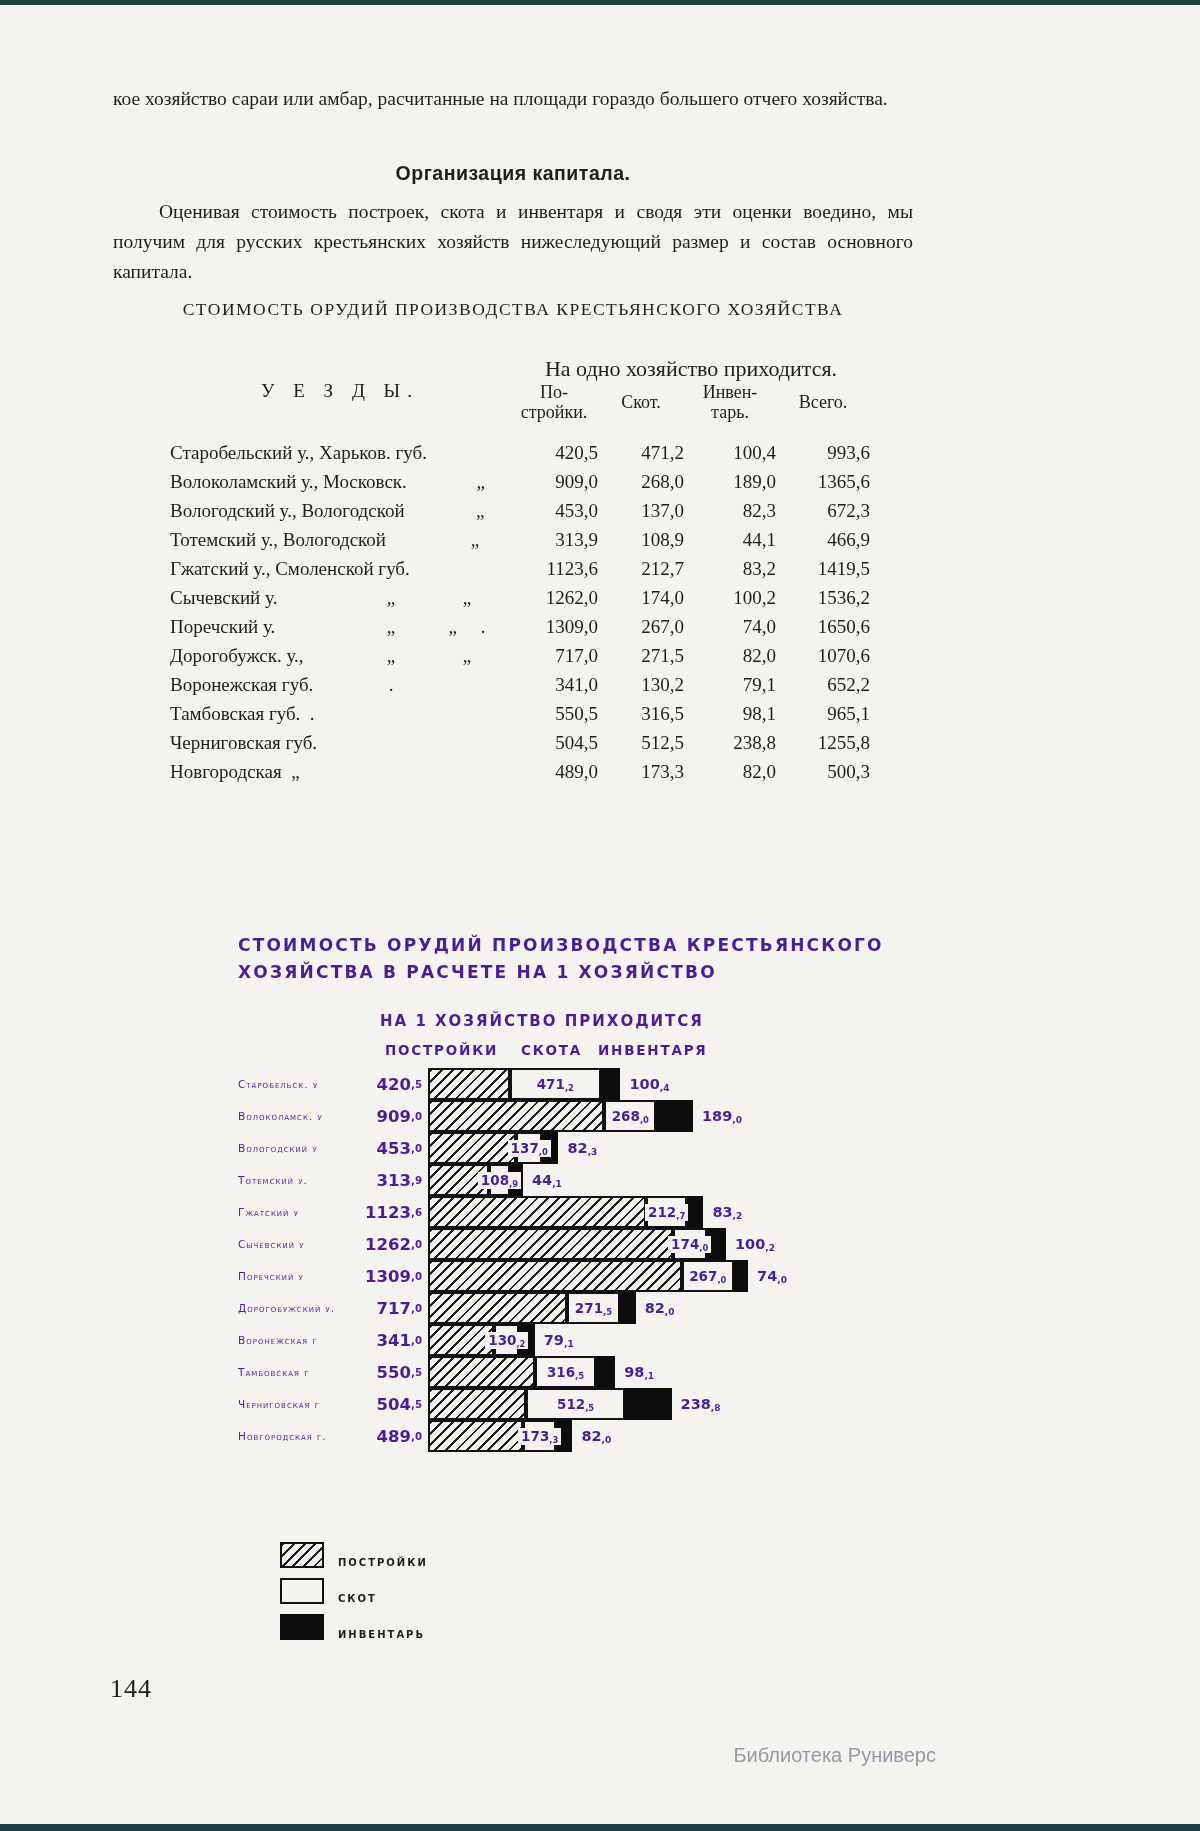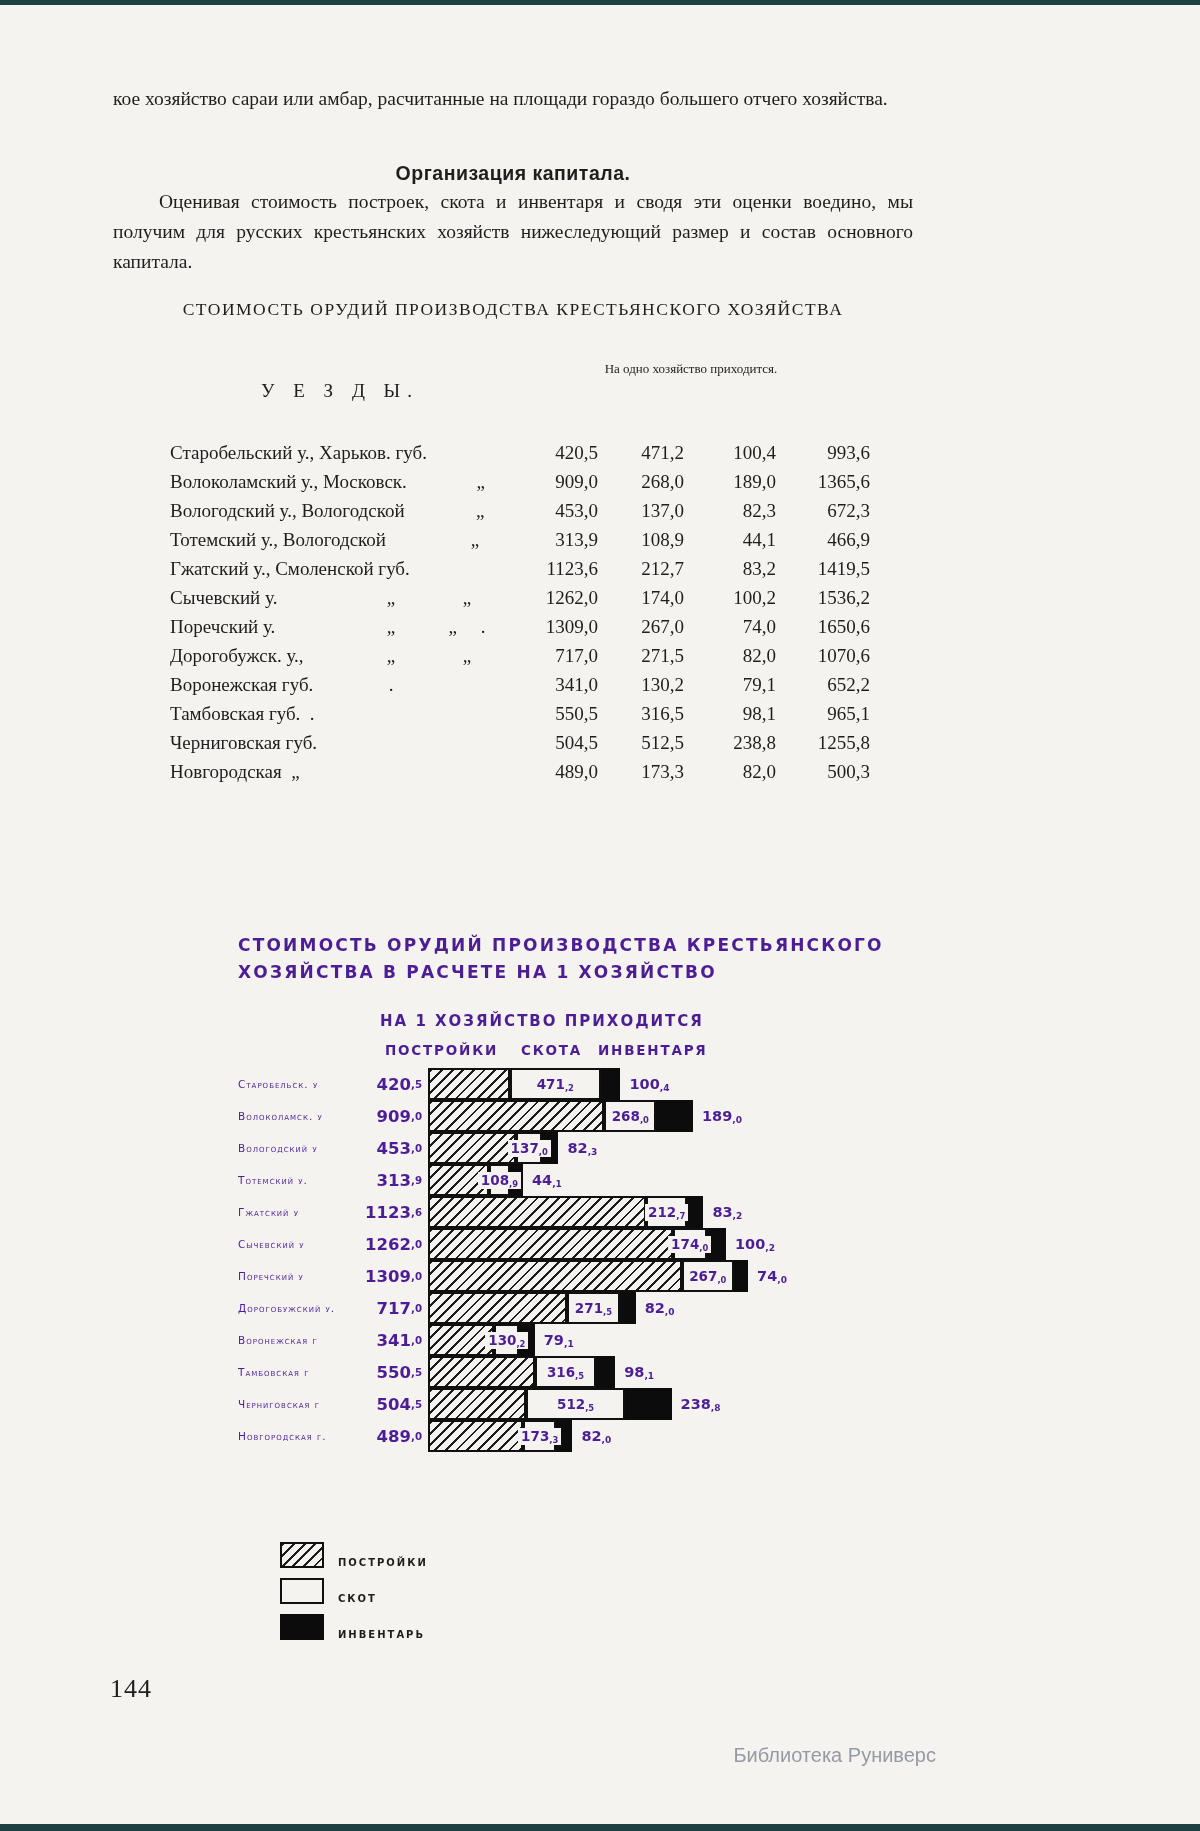--- a/index.html
+++ b/index.html
@@ -8,29 +8,29 @@
     background:#f4f3ef;color:#1e1e1e;overflow:hidden;
     font-family:"Liberation Serif", serif;
   }
   .edge{position:absolute;left:0;width:1200px;background:#1d4042;}
   .edge.top{top:0;height:5px;}
   .edge.bottom{bottom:0;height:7px;}
 
   
   .p1{position:absolute;left:113px;top:84px;width:800px;font-size:19.5px;line-height:30px;text-align:justify;}
   .h-org{position:absolute;left:113px;top:162px;width:800px;text-align:center;font-weight:bold;font-size:19.5px;font-family:"Liberation Sans",sans-serif;letter-spacing:.5px;}
-  .p2{position:absolute;left:113px;top:187px;width:800px;font-size:19.5px;line-height:30px;text-align:justify;text-indent:46px;word-spacing:2px;}
+  .p2{position:absolute;left:113px;top:197px;width:800px;font-size:19.5px;line-height:30px;text-align:justify;text-indent:46px;word-spacing:2px;}
 
   
   .t-title{position:absolute;left:113px;top:296px;width:800px;text-align:center;font-size:17.5px;line-height:27px;letter-spacing:1.5px;}
   .ttable{position:absolute;left:170px;top:358px;width:702px;font-size:19px;}
   .thead{display:flex;align-items:stretch;height:66px;}
   .th-name{width:340px;display:flex;align-items:center;justify-content:center;letter-spacing:7px;font-size:19px;}
   .th-group{flex:1;}
-  .group-label{text-align:center;font-size:13px;height:22px;line-height:22px;}
+  .group-label{text-align:center;font-size:22px;height:22px;line-height:22px;}
   .subcols{display:flex;height:44px;}
   .sc{display:flex;flex-direction:column;align-items:center;justify-content:center;font-size:18px;line-height:20px;}
   .sc1{width:88px;} .sc2{width:86px;} .sc3{width:92px;} .sc4{width:94px;}
   .tbody{margin-top:14px;}
   .trow{display:flex;height:29px;line-height:29px;}
   .tname-wrap{width:340px;display:flex;}
   .tname{flex:1;white-space:pre;}
   .tm{width:66px;text-align:center;}
   .tm2{width:86px;text-align:center;white-space:pre;}
   .tnum{text-align:right;}
@@ -79,20 +79,36 @@
 
   <div class="t-title">
     <div>СТОИМОСТЬ ОРУДИЙ ПРОИЗВОДСТВА КРЕСТЬЯНСКОГО ХОЗЯЙСТВА</div>
   </div>
 
   <div class="ttable">
     <div class="thead">
       <div class="th-name">У Е З Д Ы.</div>
       <div class="th-group">
         <div class="group-label">На одно хозяйство приходится.</div>
+        <div class="subcols">
+          <div class="sc sc1">
+            <span>По-</span>
+            <span>стройки.</span>
+          </div>
+          <div class="sc sc2">
+            <span>Скот.</span>
+          </div>
+          <div class="sc sc3">
+            <span>Инвен-</span>
+            <span>тарь.</span>
+          </div>
+          <div class="sc sc4">
+            <span>Всего.</span>
+          </div>
+        </div>
       </div>
     </div>
     <div class="tbody">
         <div class="trow">
           <div class="tname-wrap">
             <span class="tname">Старобельский у., Харьков. губ.</span>
             <span class="tm"></span>
             <span class="tm2"></span>
           </div>
           <span class="tnum c1">420,5</span>

